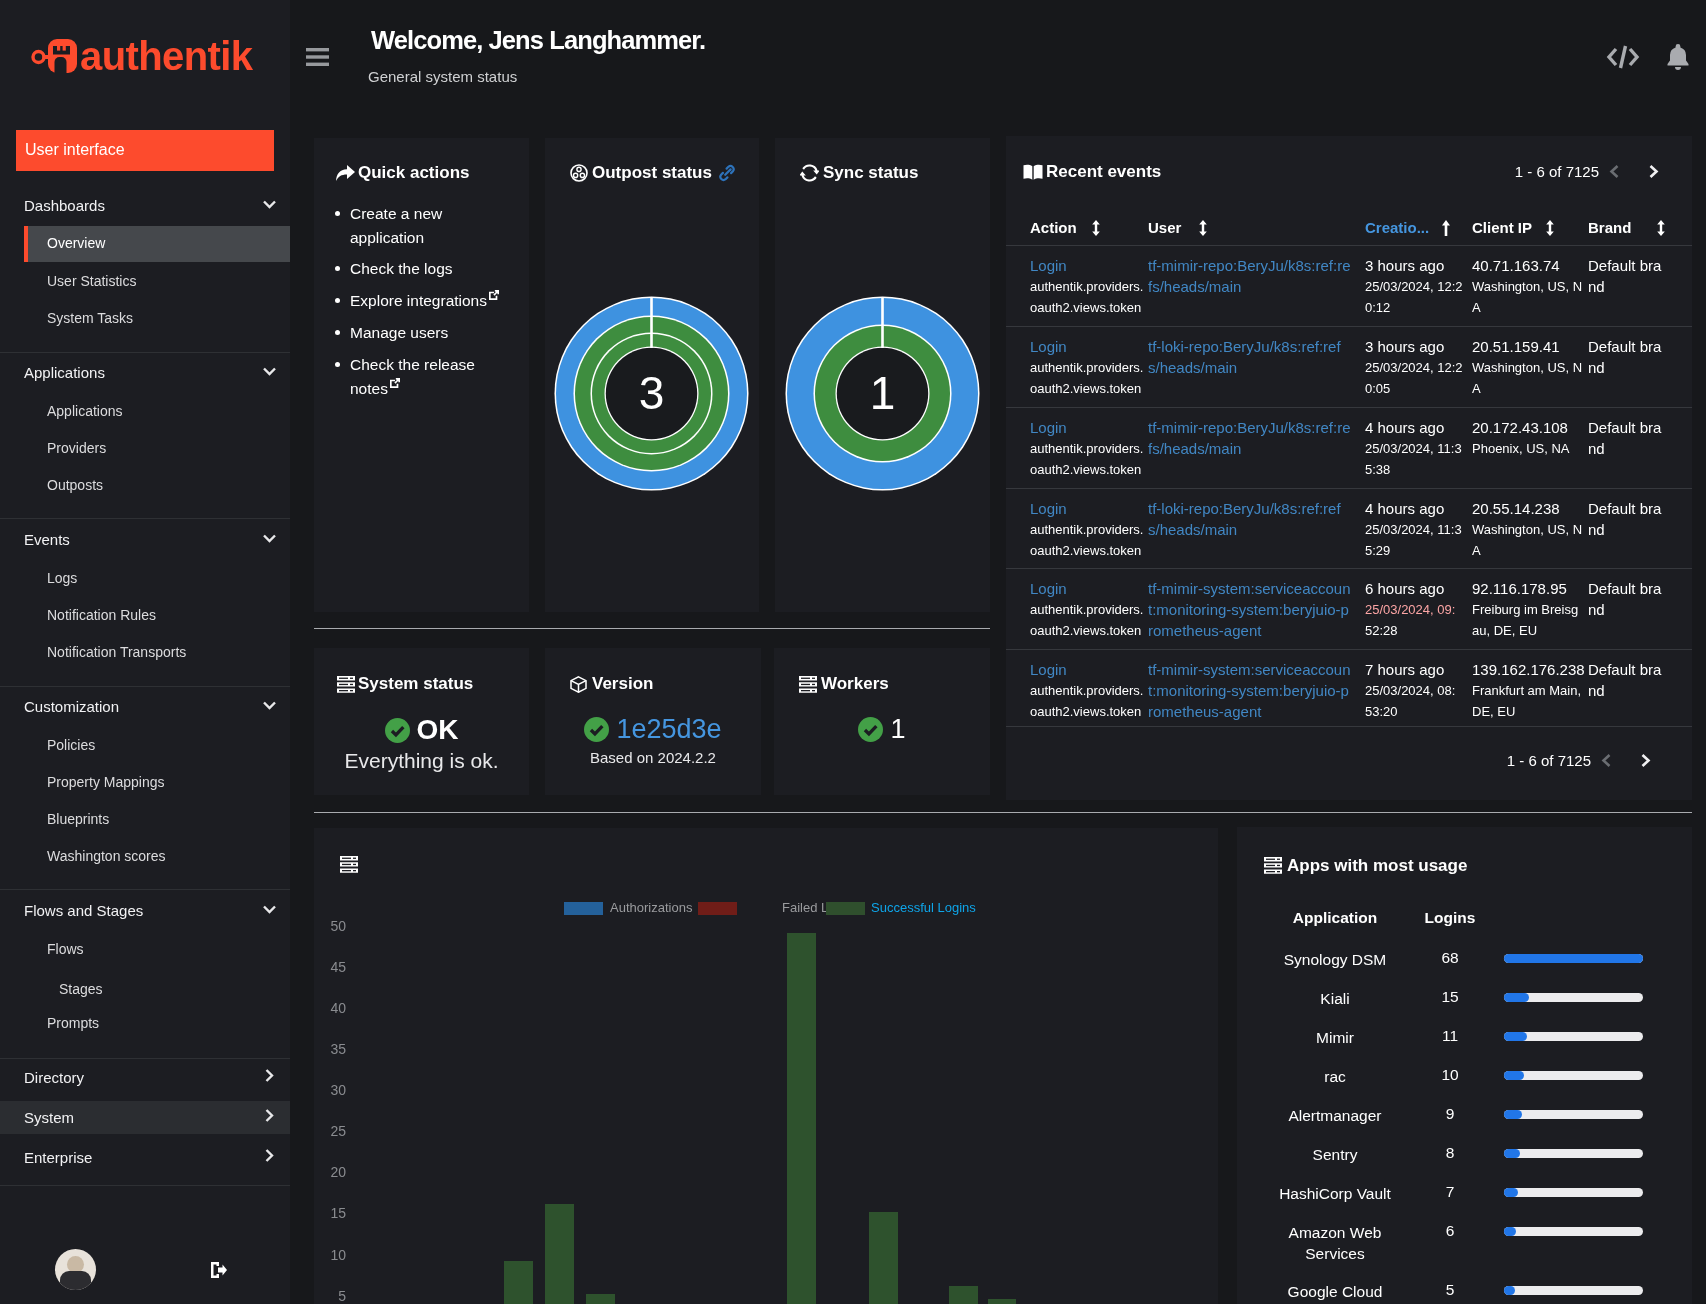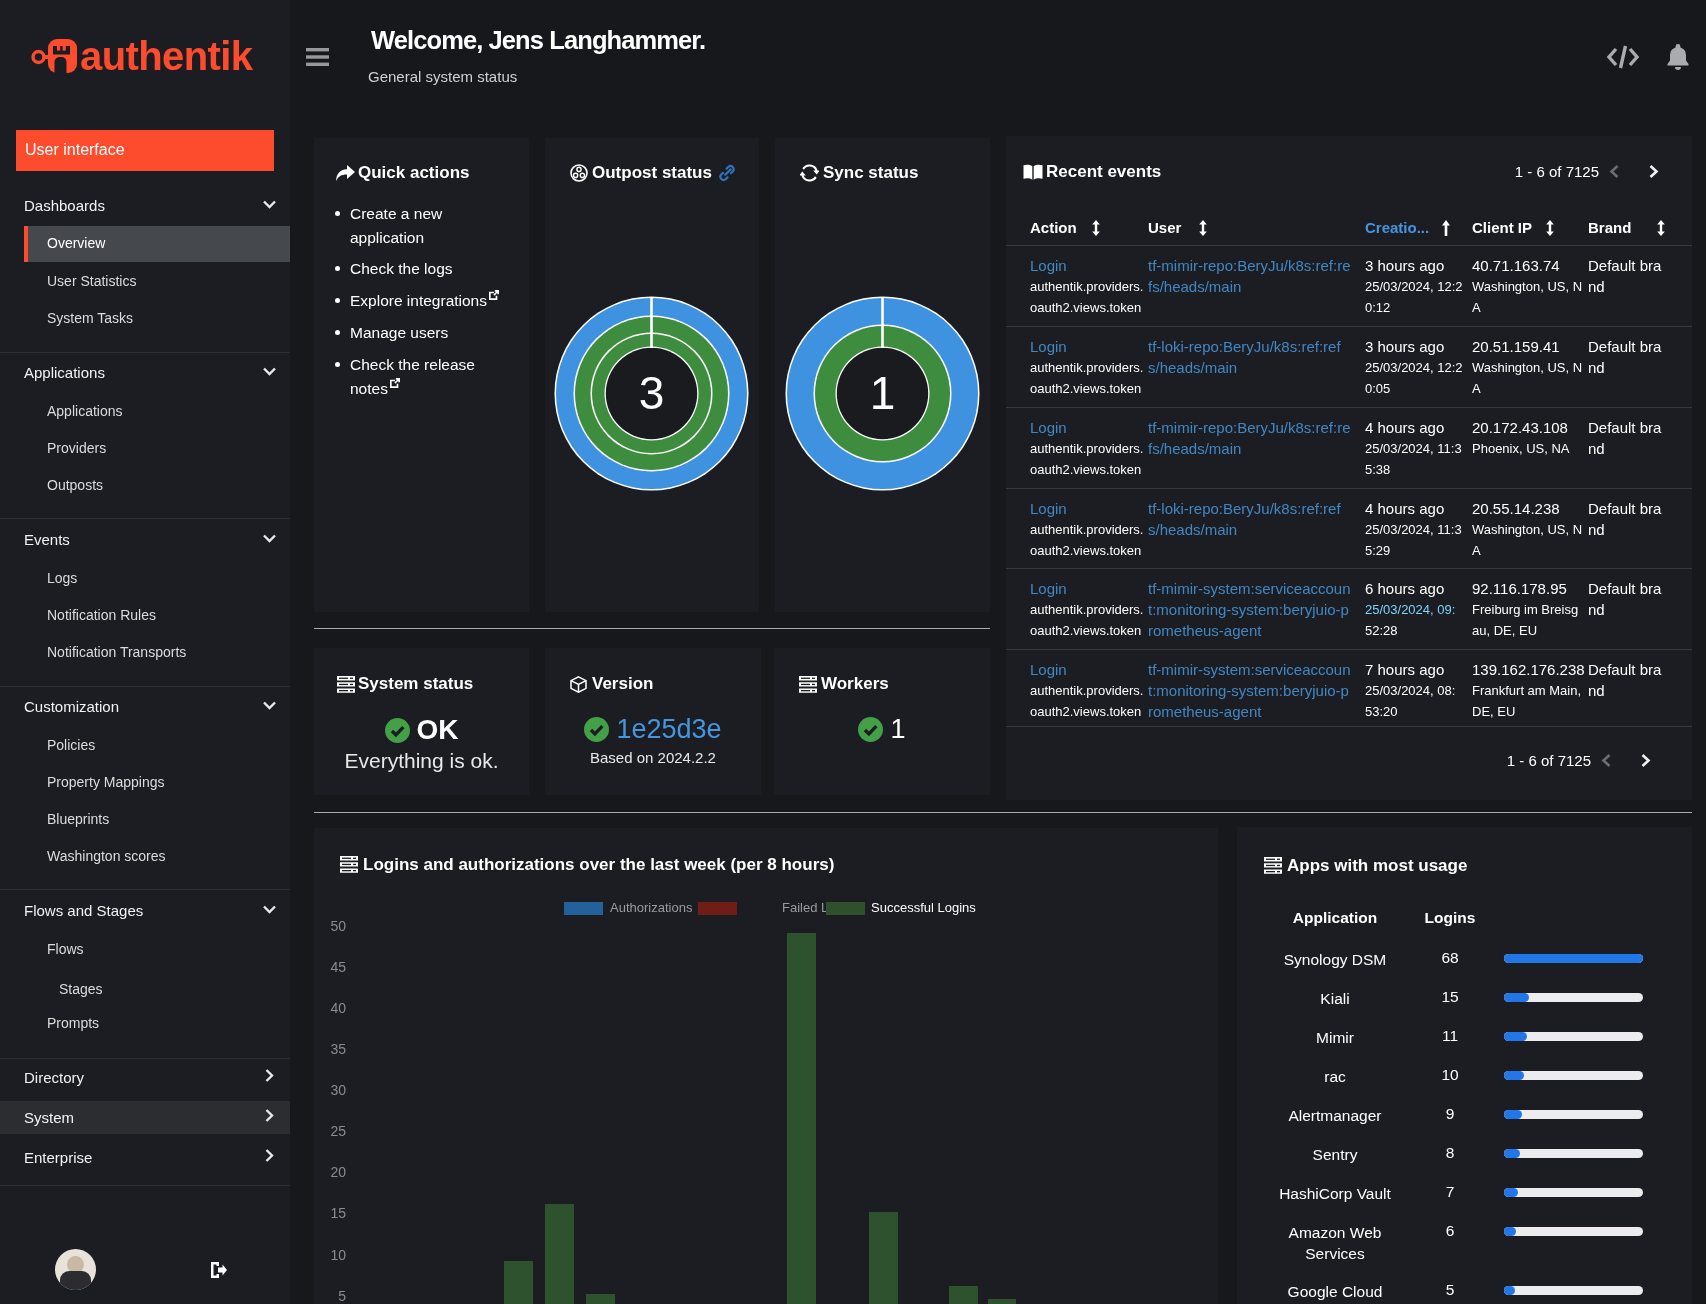--- a/index.html
+++ b/index.html
@@ -383,21 +383,21 @@
     <div class="abs" style="left:466px;top:407px;font-size:13px;color:#fff;">A</div>
     <div class="abs" style="left:582px;top:364px;font-size:15px;color:#fff;">Default bra</div>
     <div class="abs" style="left:582px;top:385px;font-size:15px;color:#fff;">nd</div>
     <div class="abs" style="left:24px;top:444px;font-size:15px;color:#4187c4;">Login</div>
     <div class="abs" style="left:24px;top:466px;font-size:13px;color:#fff;">authentik.providers.</div>
     <div class="abs" style="left:24px;top:487px;font-size:13px;color:#fff;">oauth2.views.token</div>
     <div class="abs" style="left:142px;top:444px;font-size:15px;color:#4187c4;">tf-mimir-system:serviceaccoun</div>
     <div class="abs" style="left:142px;top:465px;font-size:15px;color:#4187c4;">t:monitoring-system:beryjuio-p</div>
     <div class="abs" style="left:142px;top:486px;font-size:15px;color:#4187c4;">rometheus-agent</div>
     <div class="abs" style="left:359px;top:444px;font-size:15px;color:#fff;">6 hours ago</div>
-    <div class="abs" style="left:359px;top:466px;font-size:13px;color:#7dd3fc;">25/03/2024, 09:</div>
+    <div class="abs" style="left:359px;top:466px;font-size:13px;color:#fca5a5;">25/03/2024, 09:</div>
     <div class="abs" style="left:359px;top:487px;font-size:13px;color:#fff;">52:28</div>
     <div class="abs" style="left:466px;top:444px;font-size:15px;color:#fff;">92.116.178.95</div>
     <div class="abs" style="left:466px;top:466px;font-size:13px;color:#fff;">Freiburg im Breisg</div>
     <div class="abs" style="left:466px;top:487px;font-size:13px;color:#fff;">au, DE, EU</div>
     <div class="abs" style="left:582px;top:444px;font-size:15px;color:#fff;">Default bra</div>
     <div class="abs" style="left:582px;top:465px;font-size:15px;color:#fff;">nd</div>
     <div class="abs" style="left:24px;top:525px;font-size:15px;color:#4187c4;">Login</div>
     <div class="abs" style="left:24px;top:547px;font-size:13px;color:#fff;">authentik.providers.</div>
     <div class="abs" style="left:24px;top:568px;font-size:13px;color:#fff;">oauth2.views.token</div>
     <div class="abs" style="left:142px;top:525px;font-size:15px;color:#4187c4;">tf-mimir-system:serviceaccoun</div>
@@ -429,28 +429,27 @@
         </g>
       <g fill="#1c1d22">
         <rect x="2" y="1.6" width="9" height="1.3"></rect>
           <rect x="13" y="1.6" width="3" height="1.3"></rect>
         <rect x="2" y="7.8" width="9" height="1.3"></rect>
           <rect x="13" y="7.8" width="3" height="1.3"></rect>
         <rect x="2" y="14" width="9" height="1.3"></rect>
           <rect x="13" y="14" width="3" height="1.3"></rect>
       </g>
     </svg>
-    <div class="ctitle" style="left:49px;top:27px;">Logins and authorizations over the last week (per 8 hours)</div>
 
     <div class="abs" style="left:250px;top:74px;width:39px;height:13px;background:#24619b;"></div>
     <div class="abs" style="left:296px;top:72px;font-size:13px;color:#9a9b9e;">Authorizations</div>
     <div class="abs" style="left:384px;top:74px;width:39px;height:13px;background:#701d18;"></div>
     <div class="abs" style="left:430px;top:72px;font-size:13px;color:#9a9b9e;margin-left:38px;">Failed Logins</div>
     <div class="abs" style="left:512px;top:74px;width:39px;height:13px;background:#2f4f2d;"></div>
-    <div class="abs" style="left:557px;top:72px;font-size:13px;color:#ffffff;">Successful Logins</div>
+    <div class="abs" style="left:557px;top:72px;font-size:13px;color:#0ea5e9;">Successful Logins</div>
 
     <div class="abs" style="left:0px;top:90px;width:32px;font-size:14px;color:#8a8c90;text-align:right;">50</div>
     <div class="abs" style="left:0px;top:131px;width:32px;font-size:14px;color:#8a8c90;text-align:right;">45</div>
     <div class="abs" style="left:0px;top:172px;width:32px;font-size:14px;color:#8a8c90;text-align:right;">40</div>
     <div class="abs" style="left:0px;top:213px;width:32px;font-size:14px;color:#8a8c90;text-align:right;">35</div>
     <div class="abs" style="left:0px;top:254px;width:32px;font-size:14px;color:#8a8c90;text-align:right;">30</div>
     <div class="abs" style="left:0px;top:295px;width:32px;font-size:14px;color:#8a8c90;text-align:right;">25</div>
     <div class="abs" style="left:0px;top:336px;width:32px;font-size:14px;color:#8a8c90;text-align:right;">20</div>
     <div class="abs" style="left:0px;top:377px;width:32px;font-size:14px;color:#8a8c90;text-align:right;">15</div>
     <div class="abs" style="left:0px;top:419px;width:32px;font-size:14px;color:#8a8c90;text-align:right;">10</div>

